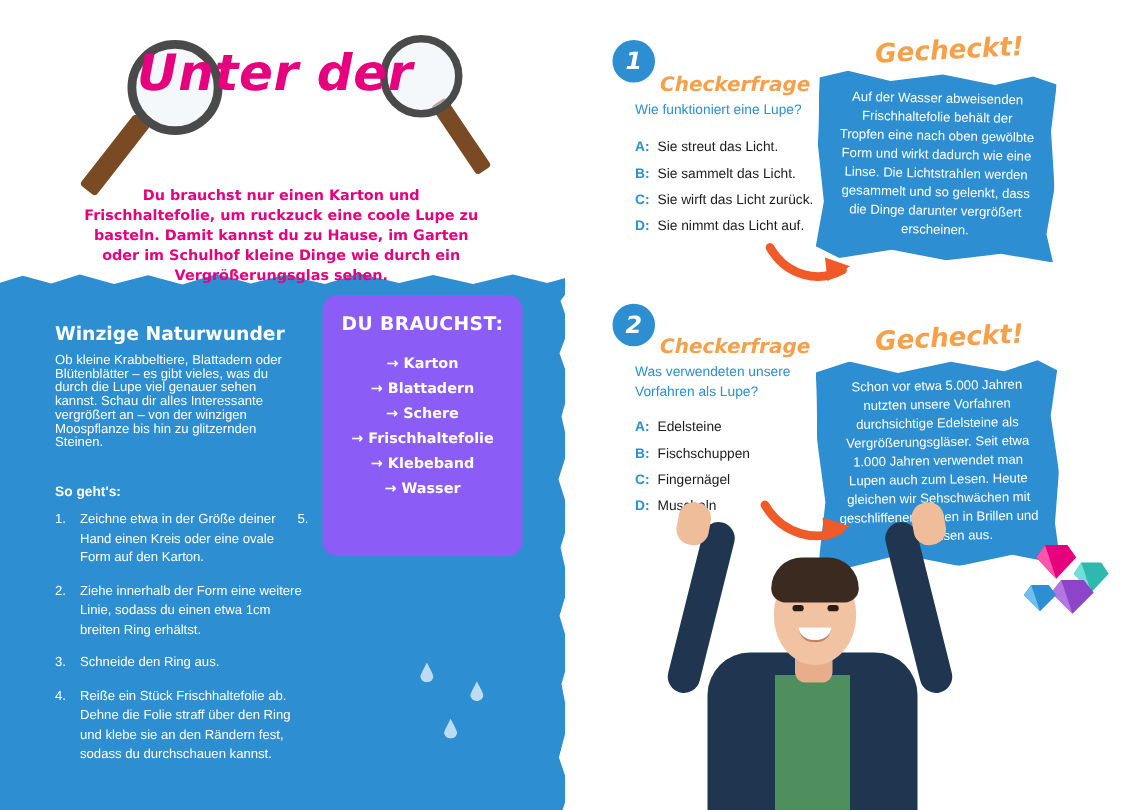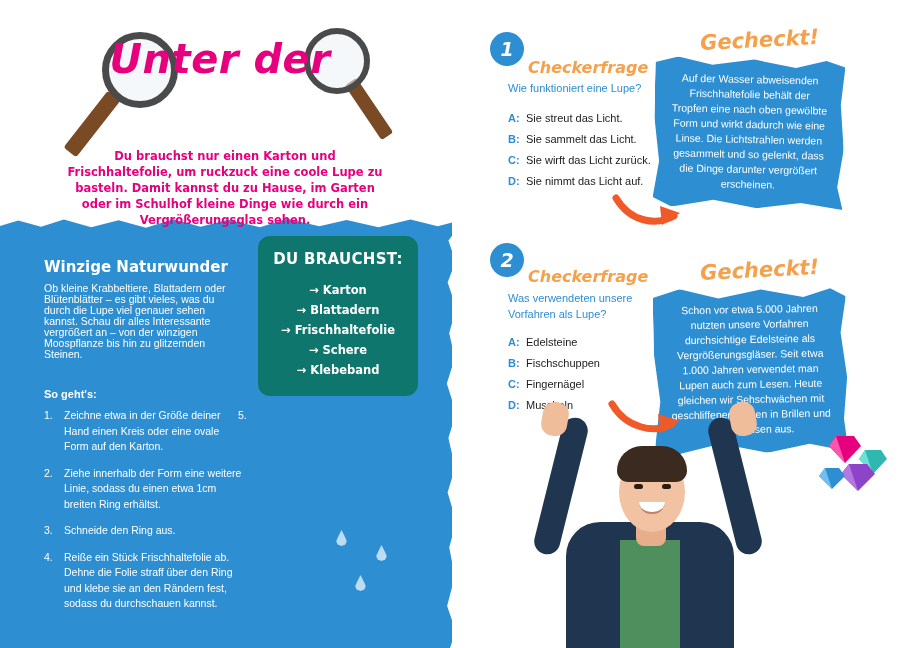--- a/index.html
+++ b/index.html
@@ -127,22 +127,22 @@
   #steps-col-1 { left: 44px; top: 408px; width: 200px; }
   #steps-col-2 { left: 238px; top: 408px; width: 190px; }
   .step { display: flex; margin-bottom: 11px; }
   .step-num { width: 20px; flex: none; }
   .step-text { flex: 1; }
 
   
   #du-brauchst {
     position: absolute;
     left: 258px; top: 236px;
-    width: 160px; height: 160px;
-    background: #0f766e;
+    width: 160px; height: 209px;
+    background: #8b5cf6;
     border-radius: 12px;
     padding: 14px 12px 0 12px;
   }
   #du-brauchst h3 {
     margin: 0 0 12px 0;
     text-align: center;
     color: #ffffff;
     font-family: "DejaVu Sans", sans-serif;
     font-weight: bold;
     font-size: 15px;
@@ -318,23 +318,24 @@
       <div class="step">
         <span class="step-num">5.</span>
       </div>
     </div>
 
     <div id="du-brauchst">
       <h3>DU BRAUCHST:</h3>
       <ul>
         <li><span class="arr">→</span><span>Karton</span></li>
         <li><span class="arr">→</span><span>Blattadern</span></li>
+        <li><span class="arr">→</span><span>Schere</span></li>
         <li><span class="arr">→</span><span>Frischhaltefolie</span></li>
-        <li><span class="arr">→</span><span>Schere</span></li>
         <li><span class="arr">→</span><span>Klebeband</span></li>
+        <li><span class="arr">→</span><span>Wasser</span></li>
       </ul>
     </div>
 
     <div class="drop" style="left:336px; top:530px;"></div>
     <div class="drop" style="left:376px; top:545px;"></div>
     <div class="drop" style="left:355px; top:575px;"></div>
   </div>
 
   <div id="center-gap"></div>
 

